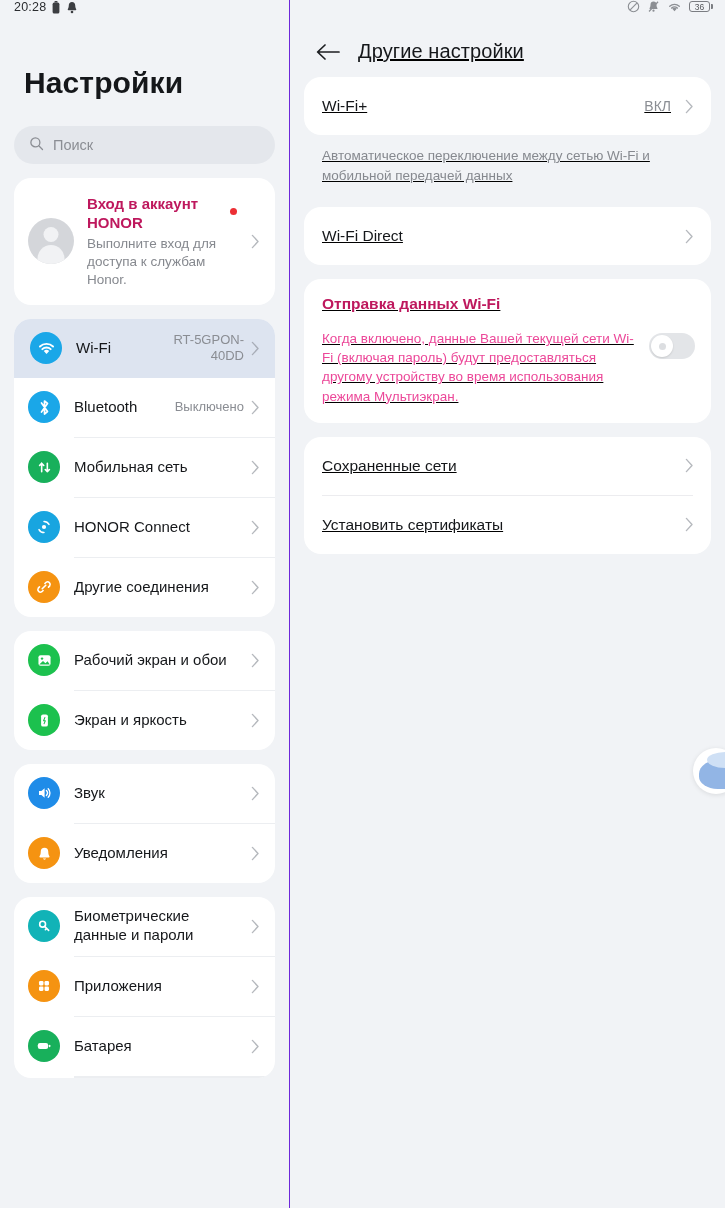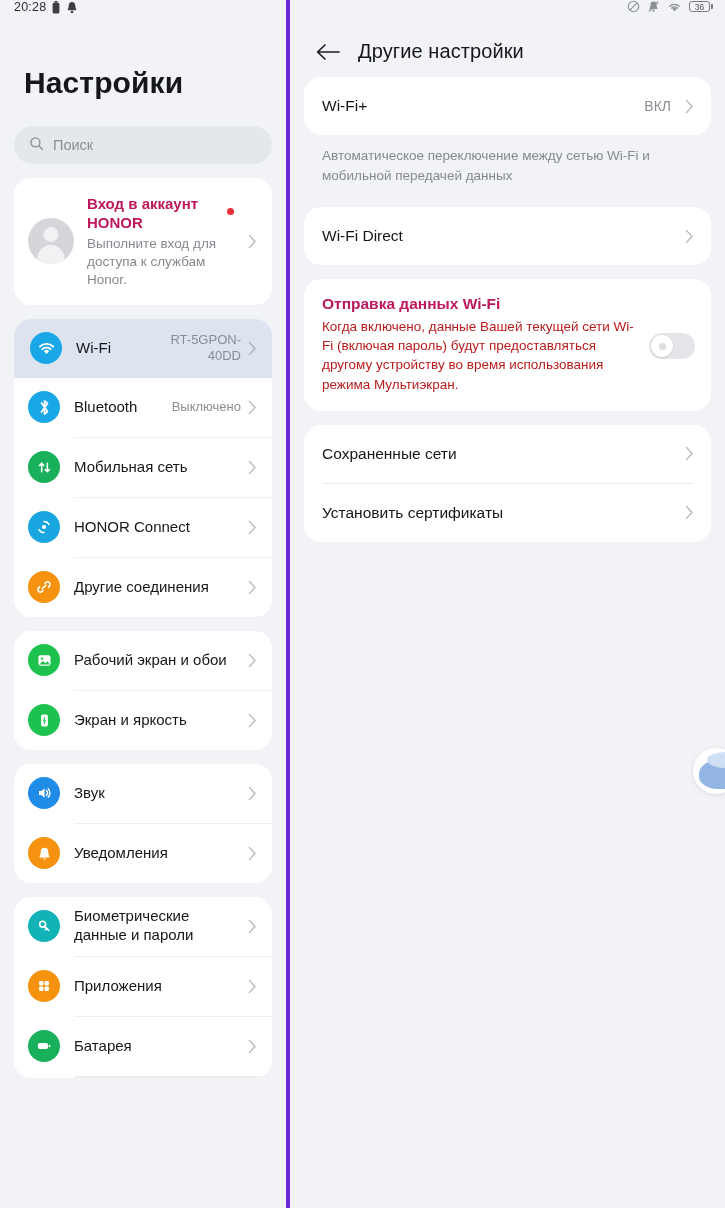--- a/index.html
+++ b/index.html
@@ -26,21 +26,21 @@
     border-radius: 3px; padding: 1px 2px 0 2px; line-height: 1;
     min-width: 21px; text-align: center; font-family: "Liberation Sans", sans-serif;
   }
   .batt-wrap { display: flex; align-items: center; }
   .batt-nub { width: 2px; height: 5px; background: #7b7d82; border-radius: 0 1px 1px 0; margin-left: 1px; }
 
   
   .sidebar {
     width: 290px; height: 1208px; background: #f1f3f6;
     padding: 0 14px; overflow: hidden; position: relative;
-    border-right: 4px solid #6d28d9;
+    border-right: 1px solid #6d28d9;
   }
   .page-title {
     font-size: 30px; font-weight: bold; color: #15171a;
     padding: 66px 0 0 10px; letter-spacing: .1px;
   }
   .search {
     margin: 26px 0 0 0; height: 38px; background: #e4e7ec; border-radius: 19px;
     display: flex; align-items: center; gap: 9px; padding: 0 15px;
   }
   .search-ph { font-size: 14.5px; color: #8b8e94; }
@@ -75,38 +75,38 @@
   .ico {
     width: 32px; height: 32px; border-radius: 50%; flex: 0 0 32px;
     display: flex; align-items: center; justify-content: center; color: #fff;
   }
   .row-label { flex: 1; padding-left: 14px; font-size: 15px; color: #15171a; line-height: 1.24; }
   .row-val { font-size: 13px; color: #8a8d93; text-align: right; line-height: 1.24; max-width: 72px; }
   .chev { flex: 0 0 12px; margin-left: 7px; color: #b6b9be; display: flex; align-items: center; }
   .sep { height: 1px; background: #eceef1; margin-left: 60px; }
 
   
-  .detail { flex: 1; height: 972px; position: relative; padding: 0 14px; overflow: hidden; }
+  .detail { flex: 1; height: 972px; position: relative; padding: 0 14px; overflow: hidden; text-decoration: underline; }
   .detail-head { display: flex; align-items: center; gap: 18px; padding: 40px 0 0 12px; }
   .back { color: #1c1e21; display: flex; align-items: center; }
   .detail-title { font-size: 20px; color: #15171a; font-weight: normal; letter-spacing: .1px; }
 
   .d-card { background: #fff; border-radius: 17px; margin-top: 14px; overflow: hidden; }
   .d-row {
     display: flex; align-items: center; min-height: 58px; padding: 10px 14px 10px 18px;
   }
   .d-label { flex: 1; font-size: 15.5px; color: #15171a; }
   .d-val { font-size: 14px; color: #8a8d93; margin-right: 7px; }
   .d-sep { height: 1px; background: #ececef; margin: 0 18px; }
   .d-desc { font-size: 13.5px; color: #86898f; line-height: 1.45; padding: 11px 18px 0 18px; }
 
   .share { display: flex; align-items: flex-start; padding: 16px 16px 17px 18px; }
   .share-txt { flex: 1; padding-right: 14px; }
   .share-title { font-size: 15.5px; color: #be185d; font-weight: bold; }
-  .share-body { font-size: 13.5px; color: #b91c1c; line-height: 1.42; margin-top: 4px; }
+  .share-body { font-size: 13.5px; color: #ec4899; line-height: 1.42; margin-top: 16px; }
   .toggle {
     flex: 0 0 46px; width: 46px; height: 26px; border-radius: 13px; background: #e3e5e8;
     position: relative; margin-top: 38px;
   }
   .knob {
     position: absolute; left: 2px; top: 2px; width: 22px; height: 22px; border-radius: 50%;
     background: #fff; box-shadow: 0 1px 2px rgba(0,0,0,.12);
     display: flex; align-items: center; justify-content: center;
   }
   .knob:after { content: ""; width: 7px; height: 7px; border-radius: 50%; background: #dcdee1; }

